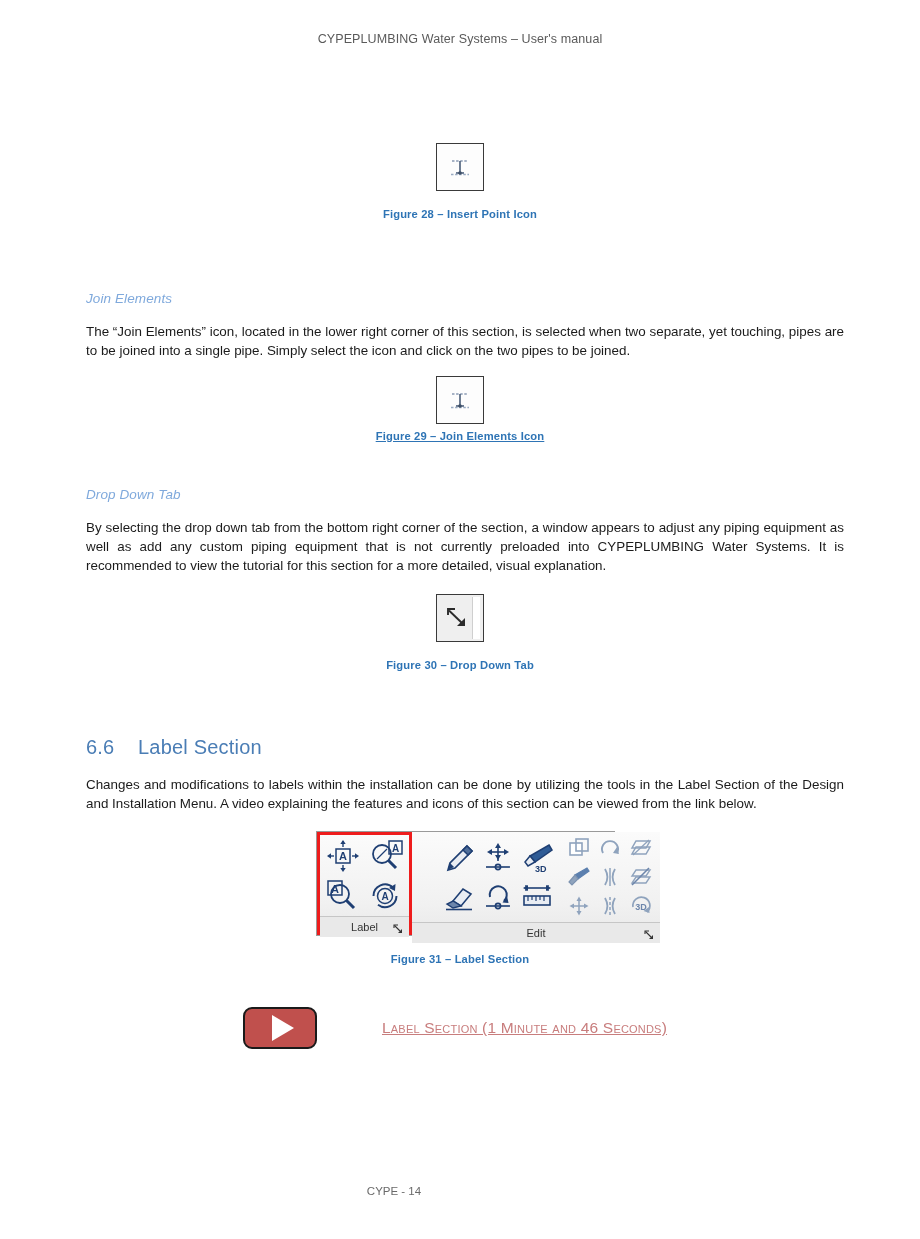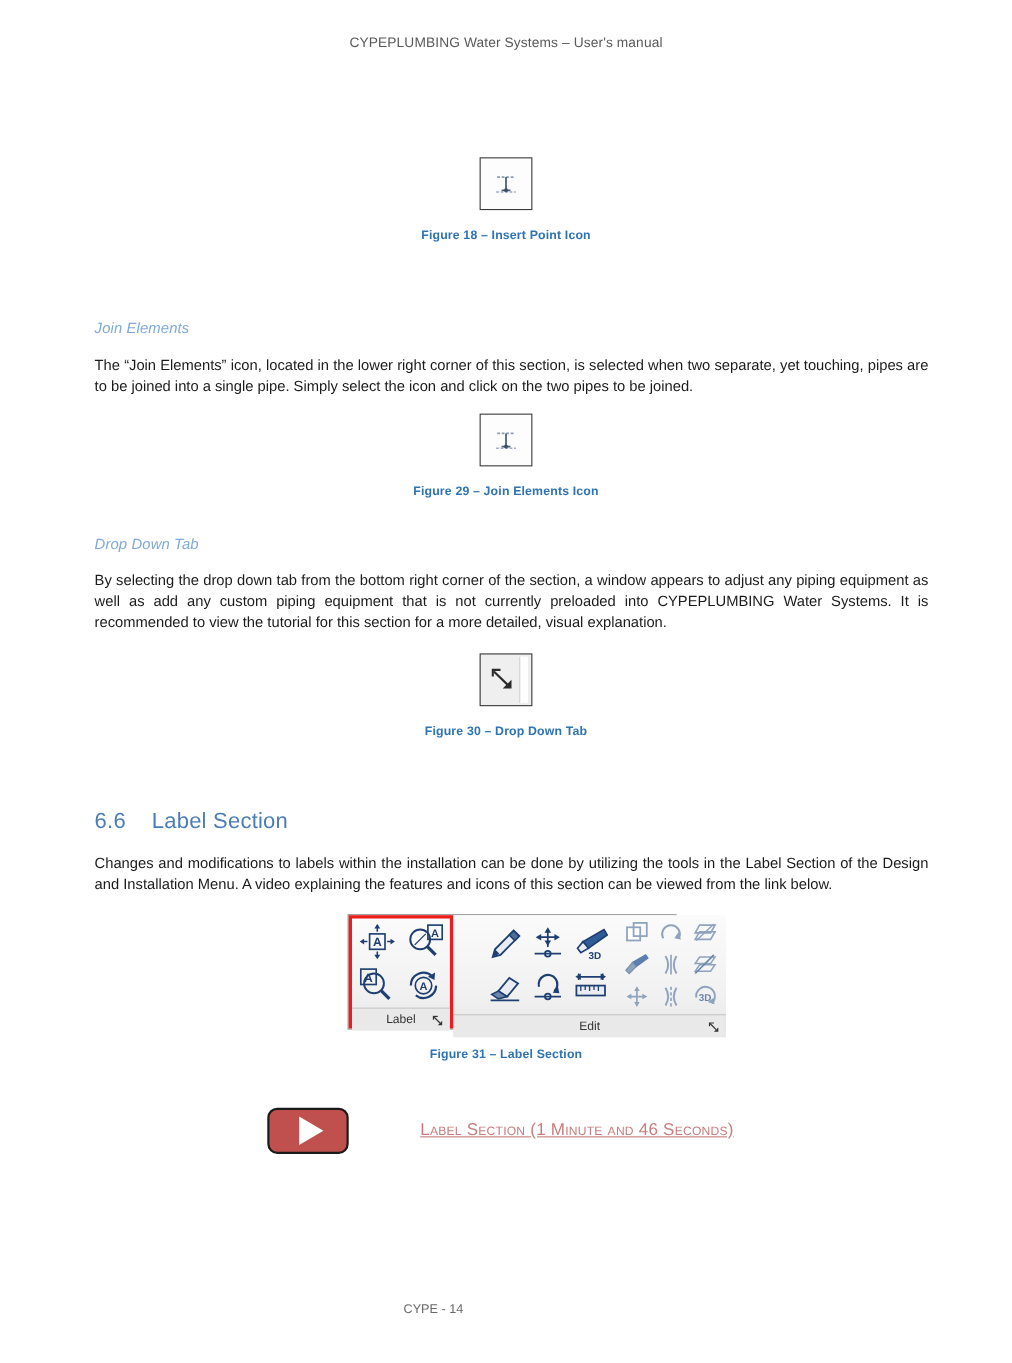--- a/index.html
+++ b/index.html
@@ -224,41 +224,41 @@
   <div class="abs figure-block" style="left:0; top:143px; width:920px;">
     <div class="icon-frame thick">
       <svg width="30" height="30" viewBox="0 0 30 30" aria-hidden="true">
         <line x1="7" y1="9" x2="23" y2="9" stroke="#8a9bb4" stroke-width="1.6" stroke-dasharray="2.5 1.6"></line>
         <line x1="15" y1="9" x2="15" y2="21" stroke="#4a5d78" stroke-width="1.6"></line>
         <line x1="11" y1="21" x2="19" y2="21" stroke="#4a5d78" stroke-width="1.6"></line>
         <line x1="6" y1="22.5" x2="24" y2="22.5" stroke="#9aabc2" stroke-width="1.3" stroke-dasharray="2.5 1.6"></line>
         <circle cx="15" cy="21" r="1.8" fill="#3d4f66"></circle>
       </svg>
     </div>
-    <div class="fig-caption" style="margin-top:17px;">Figure 18 – Insert Point Icon</div>
+    <div class="fig-caption" style="margin-top:17px;">Figure 28 – Insert Point Icon</div>
   </div>
 
   <div class="abs content" style="top:291px;">
     <h3 class="sub-heading">Join Elements</h3>
   </div>
   <div class="abs content" style="top:322px;">
     <p class="body-text justify">The “Join Elements” icon, located in the lower right corner of this section, is selected when two separate, yet touching, pipes are to be joined into a single pipe. Simply select the icon and click on the two pipes to be joined.</p>
   </div>
 
   <div class="abs figure-block" style="left:0; top:376px; width:920px;">
     <div class="icon-frame thick">
       <svg width="30" height="30" viewBox="0 0 30 30" aria-hidden="true">
         <line x1="7" y1="9" x2="23" y2="9" stroke="#8a9bb4" stroke-width="1.6" stroke-dasharray="2.5 1.6"></line>
         <line x1="15" y1="9" x2="15" y2="21" stroke="#4a5d78" stroke-width="1.6"></line>
         <line x1="11" y1="21" x2="19" y2="21" stroke="#4a5d78" stroke-width="1.6"></line>
         <line x1="6" y1="22.5" x2="24" y2="22.5" stroke="#9aabc2" stroke-width="1.3" stroke-dasharray="2.5 1.6"></line>
         <circle cx="15" cy="21" r="1.8" fill="#3d4f66"></circle>
       </svg>
     </div>
-    <div class="fig-caption" style="margin-top:17px;">Figure 29 – Join Elements Icon</div>
+    <div class="fig-caption" style="margin-top:6px;text-decoration:underline;">Figure 29 – Join Elements Icon</div>
   </div>
 
   <div class="abs content" style="top:518px;">
     <p class="body-text justify">By selecting the drop down tab from the bottom right corner of the section, a window appears to adjust any piping equipment as well as add any custom piping equipment that is not currently preloaded into CYPEPLUMBING Water Systems. It is recommended to view the tutorial for this section for a more detailed, visual explanation.</p>
   </div>
   <div class="abs content" style="top:487px;">
     <h3 class="sub-heading">Drop Down Tab</h3>
   </div>
 
   <div class="abs figure-block" style="left:0; top:594px; width:920px;">

